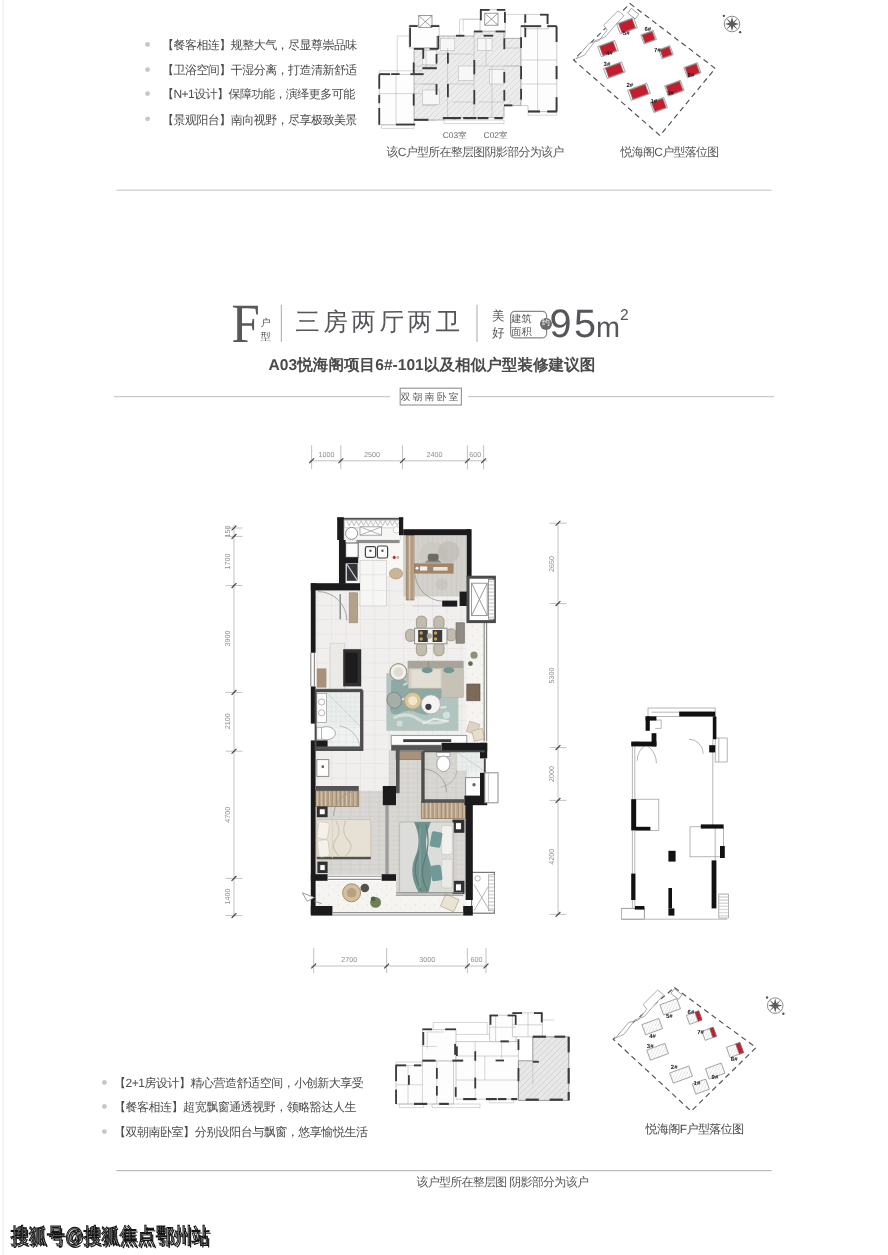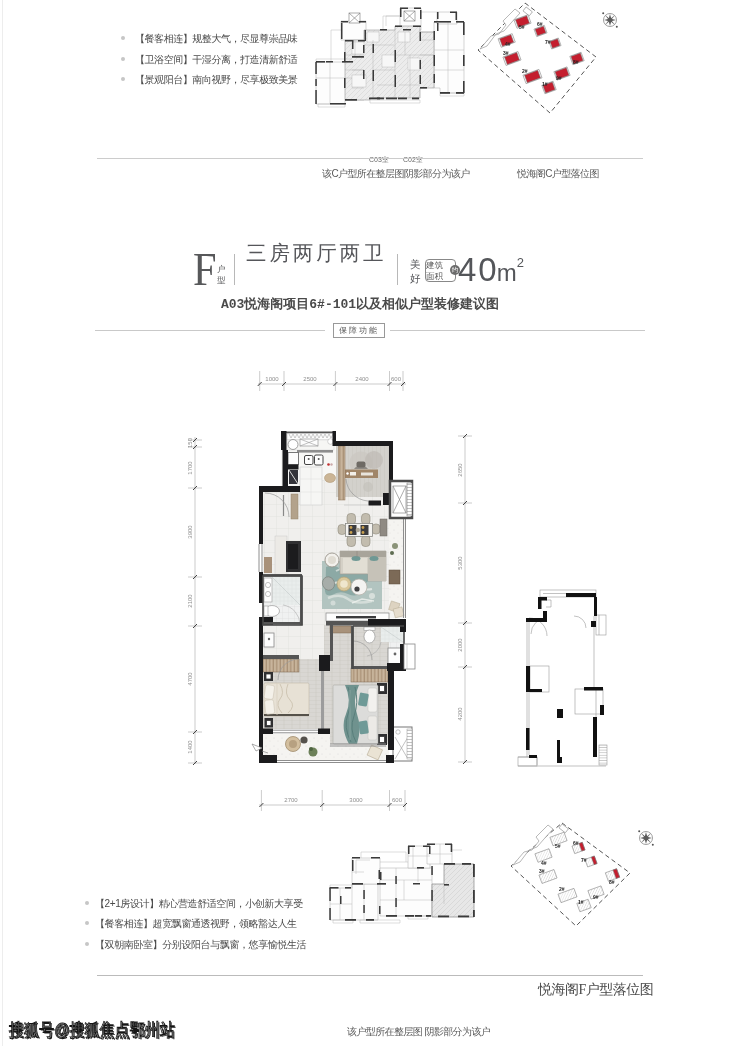--- a/index.html
+++ b/index.html
@@ -2,63 +2,64 @@
 <html><head>
 <meta charset="utf-8">
 <style>
 html,body{margin:0;padding:0;}
 body{width:740px;height:1046px;position:relative;background:#fff;font-family:"Liberation Sans",sans-serif;overflow:hidden;}
 .abs{position:absolute;}
 .brow{white-space:nowrap;font-weight:normal;color:#4b4b4b;}
 .dot{display:inline-block;width:4px;height:4px;border-radius:50%;background:#c6c6c6;vertical-align:2px;}
 .hline{position:absolute;height:1px;background:#ccc;}
 .vline{position:absolute;width:1px;background:#b8b8b8;}
-.cap{position:absolute;color:#585858;white-space:nowrap;margin-top:47px;}
+.cap{position:absolute;color:#585858;white-space:nowrap;}
 </style>
 </head>
 <body>
 <div class="abs" style="left:2px;top:0;width:1px;height:1046px;background:#ededed;"></div>
 
 <div class="abs" style="left:121px;top:29px;font-size:10px;line-height:20.7px;letter-spacing:-0.45px;">
 <div class="brow"><span class="dot" style="margin-right:10px;"></span>【餐客相连】规整大气，尽显尊崇品味</div>
 <div class="brow"><span class="dot" style="margin-right:10px;"></span>【卫浴空间】干湿分离，打造清新舒适</div>
+<div class="brow"><span class="dot" style="margin-right:10px;"></span>【N+1设计】保障功能，演绎更多可能</div>
 <div class="brow"><span class="dot" style="margin-right:10px;"></span>【景观阳台】南向视野，尽享极致美景</div>
 </div>
 
 <div class="cap" style="left:369px;top:108px;font-size:7px;color:#666;">C03室</div>
 <div class="cap" style="left:403px;top:108px;font-size:7px;color:#666;">C02室</div>
 <div class="cap" style="left:322px;top:120px;font-size:10px;letter-spacing:-0.6px;">该C户型所在整层图阴影部分为该户</div>
 <div class="cap" style="left:517px;top:120px;font-size:10px;letter-spacing:-0.6px;">悦海阁C户型落位图</div>
 
 <div class="hline" style="left:97px;top:158px;width:546px;"></div>
 
 <div class="abs" style="left:193px;top:247px;font-family:'Liberation Serif',serif;font-size:46px;line-height:1;color:#57585a;transform:scaleX(0.92);transform-origin:0 0;">F</div>
 <div class="abs" style="left:217px;top:264px;font-size:8.5px;line-height:10.5px;color:#57585a;">户<br>型</div>
 <div class="vline" style="left:234px;top:254px;height:31px;"></div>
-<div class="abs" style="left:246px;top:239px;font-size:20.5px;letter-spacing:2.9px;color:#55565a;">三房两厅两卫</div>
+<div class="abs" style="left:246px;top:254px;font-size:20.5px;letter-spacing:2.9px;color:#55565a;">三房两厅两卫</div>
 <div class="vline" style="left:397px;top:254px;height:31px;"></div>
 <div class="abs" style="left:410px;top:258px;font-size:10.5px;line-height:13.5px;color:#55565a;">美<br>好</div>
 <div class="abs" style="left:425px;top:259px;width:29px;height:21px;border:1px solid #888;border-radius:4px;font-size:8.5px;line-height:10.5px;text-align:left;color:#555;">建筑<br>面积</div>
 <div class="abs" style="left:450px;top:265px;width:10px;height:10px;border-radius:50%;background:#6b6b6b;color:#fff;font-size:6.5px;line-height:10px;text-align:center;">约</div>
-<div class="abs" style="left:458px;top:251px;color:#54565a;"><span style="font-size:33px;letter-spacing:2px;">40</span><span style="font-size:24px;margin-left:-2px;">m</span><span style="font-size:13px;vertical-align:14px;">2</span></div>
-
-<div class="abs" style="left:0;top:295px;width:720px;text-align:center;font-size:13px;font-weight:bold;color:#4a4a4a;font-family:Liberation Mono, monospace;">A03悦海阁项目6#-101以及相似户型装修建议图</div>
+<div class="abs" style="left:458px;top:251px;color:#54565a;"><span style="font-size:33px;letter-spacing:2px;">95</span><span style="font-size:24px;margin-left:-2px;">m</span><span style="font-size:13px;vertical-align:14px;">2</span></div>
+
+<div class="abs" style="left:0;top:295px;width:720px;text-align:center;font-size:13px;font-weight:bold;color:#4a4a4a;">A03悦海阁项目6#-101以及相似户型装修建议图</div>
 
 <div class="hline" style="left:95px;top:330px;width:230px;background:#c9c9c9;"></div>
 <div class="hline" style="left:390px;top:330px;width:255px;background:#c9c9c9;"></div>
-<div class="abs" style="left:333px;top:323px;width:50px;height:13px;border:1px solid #999;font-size:8px;line-height:13px;text-align:center;letter-spacing:2px;color:#555;">保障功能</div>
+<div class="abs" style="left:333px;top:323px;width:50px;height:13px;border:1px solid #999;font-size:8px;line-height:13px;text-align:center;letter-spacing:2px;color:#555;">双朝南卧室</div>
 
 <div class="abs" style="left:85px;top:846px;font-size:10px;line-height:20.4px;letter-spacing:-0.4px;margin-top:48px;">
 <div class="brow"><span class="dot" style="margin-right:6px;"></span>【2+1房设计】精心营造舒适空间，小创新大享受</div>
 <div class="brow"><span class="dot" style="margin-right:6px;"></span>【餐客相连】超宽飘窗通透视野，领略豁达人生</div>
 <div class="brow"><span class="dot" style="margin-right:6px;"></span>【双朝南卧室】分别设阳台与飘窗，悠享愉悦生活</div>
 </div>
 
 <div class="cap" style="left:347px;top:978px;font-size:10px;letter-spacing:-0.6px;">该户型所在整层图 阴影部分为该户</div>
-<div class="cap" style="left:538px;top:934px;font-size:14px;color:#4a4a4a;letter-spacing:-0.5px;font-family:Liberation Serif, serif;">悦海阁F户型落位图</div>
+<div class="cap" style="left:538px;top:934px;font-size:10px;color:#4a4a4a;letter-spacing:-0.5px;">悦海阁F户型落位图</div>
 
 <div class="hline" style="left:97px;top:975px;width:546px;background:#bbb;"></div>
 
 <div class="abs" style="left:9px;top:1019px;font-size:16px;font-weight:normal;color:#fff;-webkit-text-stroke:0.85px #151515;text-shadow:1.5px 1.5px 0 #1a1a1a;letter-spacing:0.2px;transform:scale(0.93,1.12);transform-origin:0 0;">搜狐号@搜狐焦点鄂州站</div>
 
 <svg class="abs" style="left:313px;top:5px;" width="152" height="112" viewBox="313 5 152 112">
 <defs>
 <pattern id="hatch" width="5" height="5" patternUnits="userSpaceOnUse">
         <rect width="5" height="5" fill="#ececec"></rect>
         <line x1="0" y1="5" x2="5" y2="0" stroke="#d8d8d8" stroke-width="0.7"></line>

